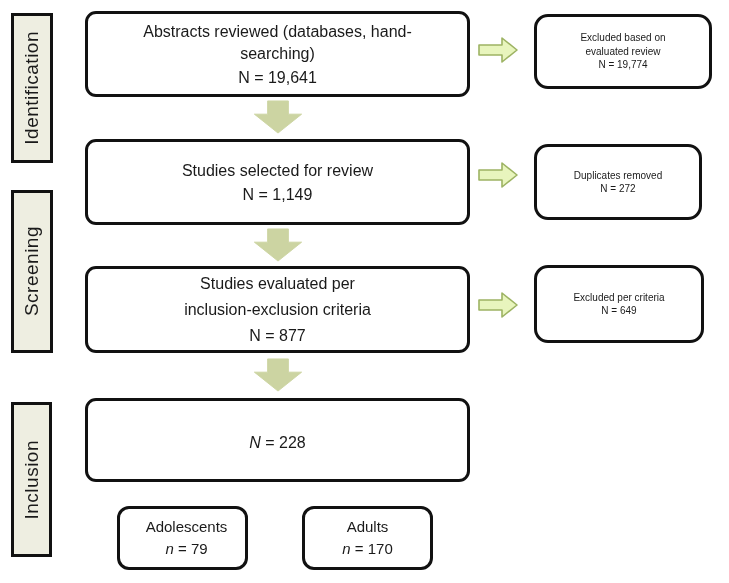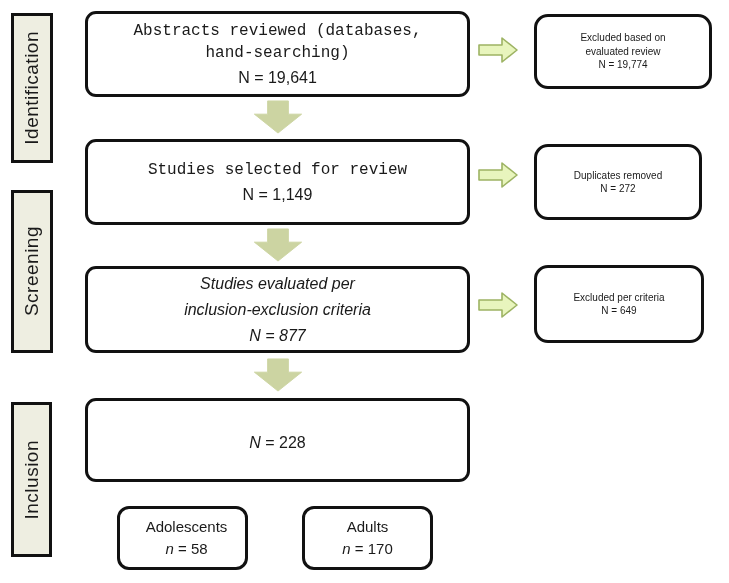--- a/index.html
+++ b/index.html
@@ -48,24 +48,24 @@
     border-radius:11px;
     display:flex;flex-direction:column;align-items:center;justify-content:center;
     text-align:center;
     font-size:16px;
     padding:4px 10px;
   }
   .main-box.m1{top:11px;height:86px;}
   .main-box.m2{top:139px;height:86px;}
   .main-box.m3{top:266px;height:87px;}
   .main-box.m4{top:398px;height:84px;}
-  .main-box .title{line-height:1.35;font-family:Liberation Mono, monospace;}
+  .main-box .title{line-height:1.35;}
   .main-box.m1 .title{max-width:305px;}
   .main-box .count{margin-top:5px;}
-  .main-box.m3 .line{margin:4px 0;font-style:italic;}
+  .main-box.m3 .line{margin:4px 0;}
   .it{font-style:italic;}
 
   
   .side-box{
     position:absolute;
     background:#fff;
     border:3px solid var(--box-border);
     border-radius:14px;
     display:flex;flex-direction:column;align-items:center;justify-content:center;
     text-align:center;
@@ -181,20 +181,20 @@
     <div>Duplicates removed</div>
     <div>N = 272</div>
   </div>
   <div class="side-box r3">
     <div>Excluded per criteria</div>
     <div>N = 649</div>
   </div>
 
   <div class="sub-box b1">
     <div>Adolescents</div>
-    <div><span class="it">n</span><span> = 58</span></div>
+    <div><span class="it">n</span><span> = 79</span></div>
   </div>
   <div class="sub-box b2">
     <div>Adults</div>
     <div><span class="it">n</span><span> = 170</span></div>
   </div>
 
 </div>
 
 </body></html>

